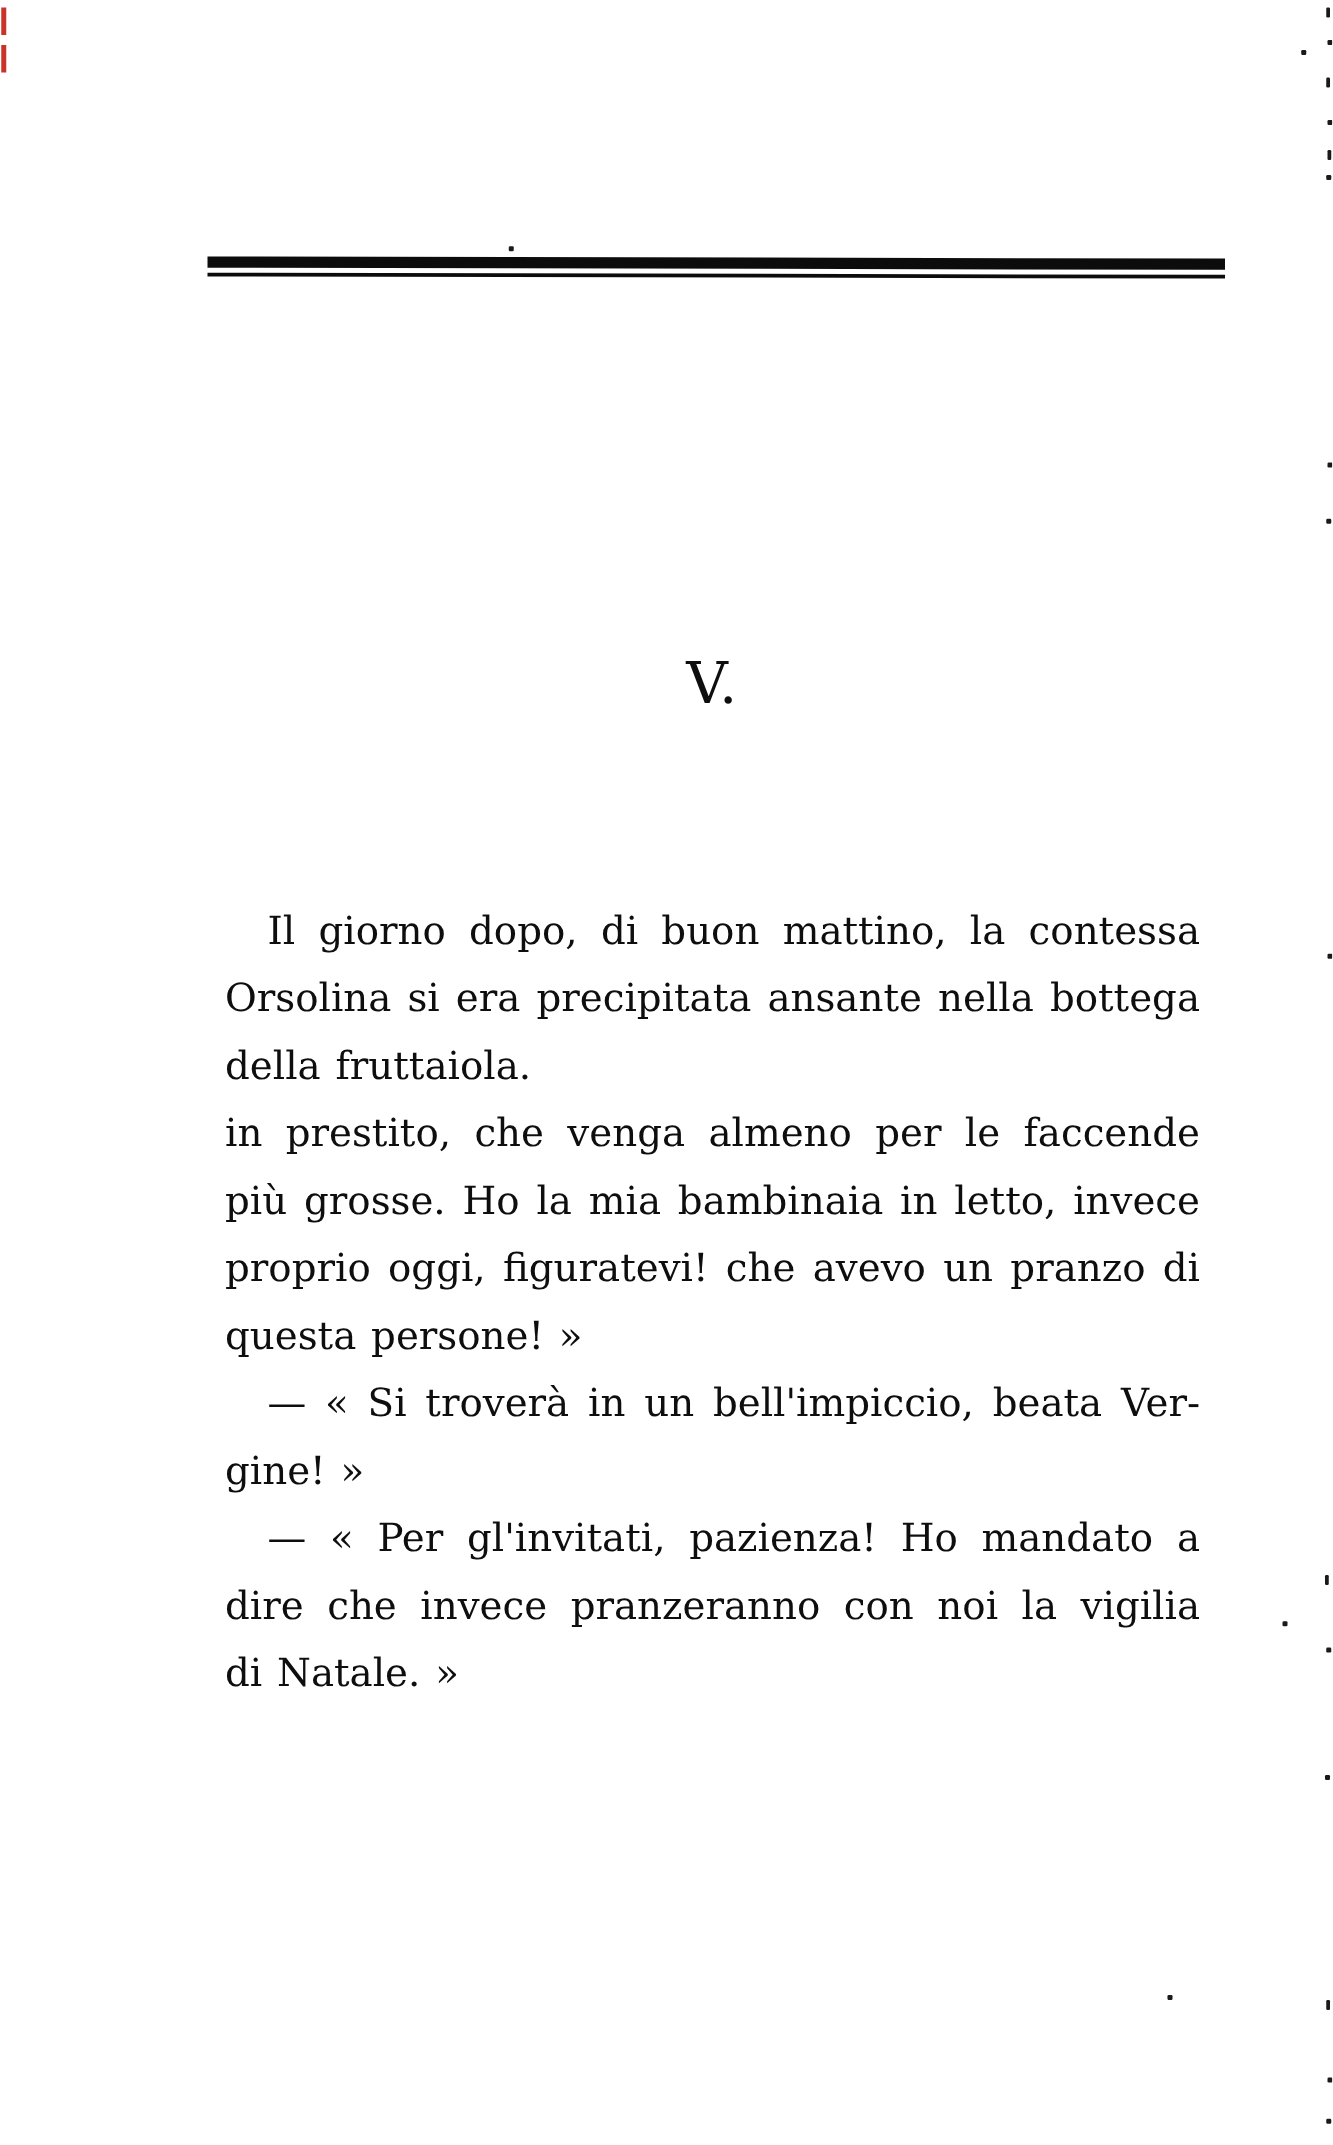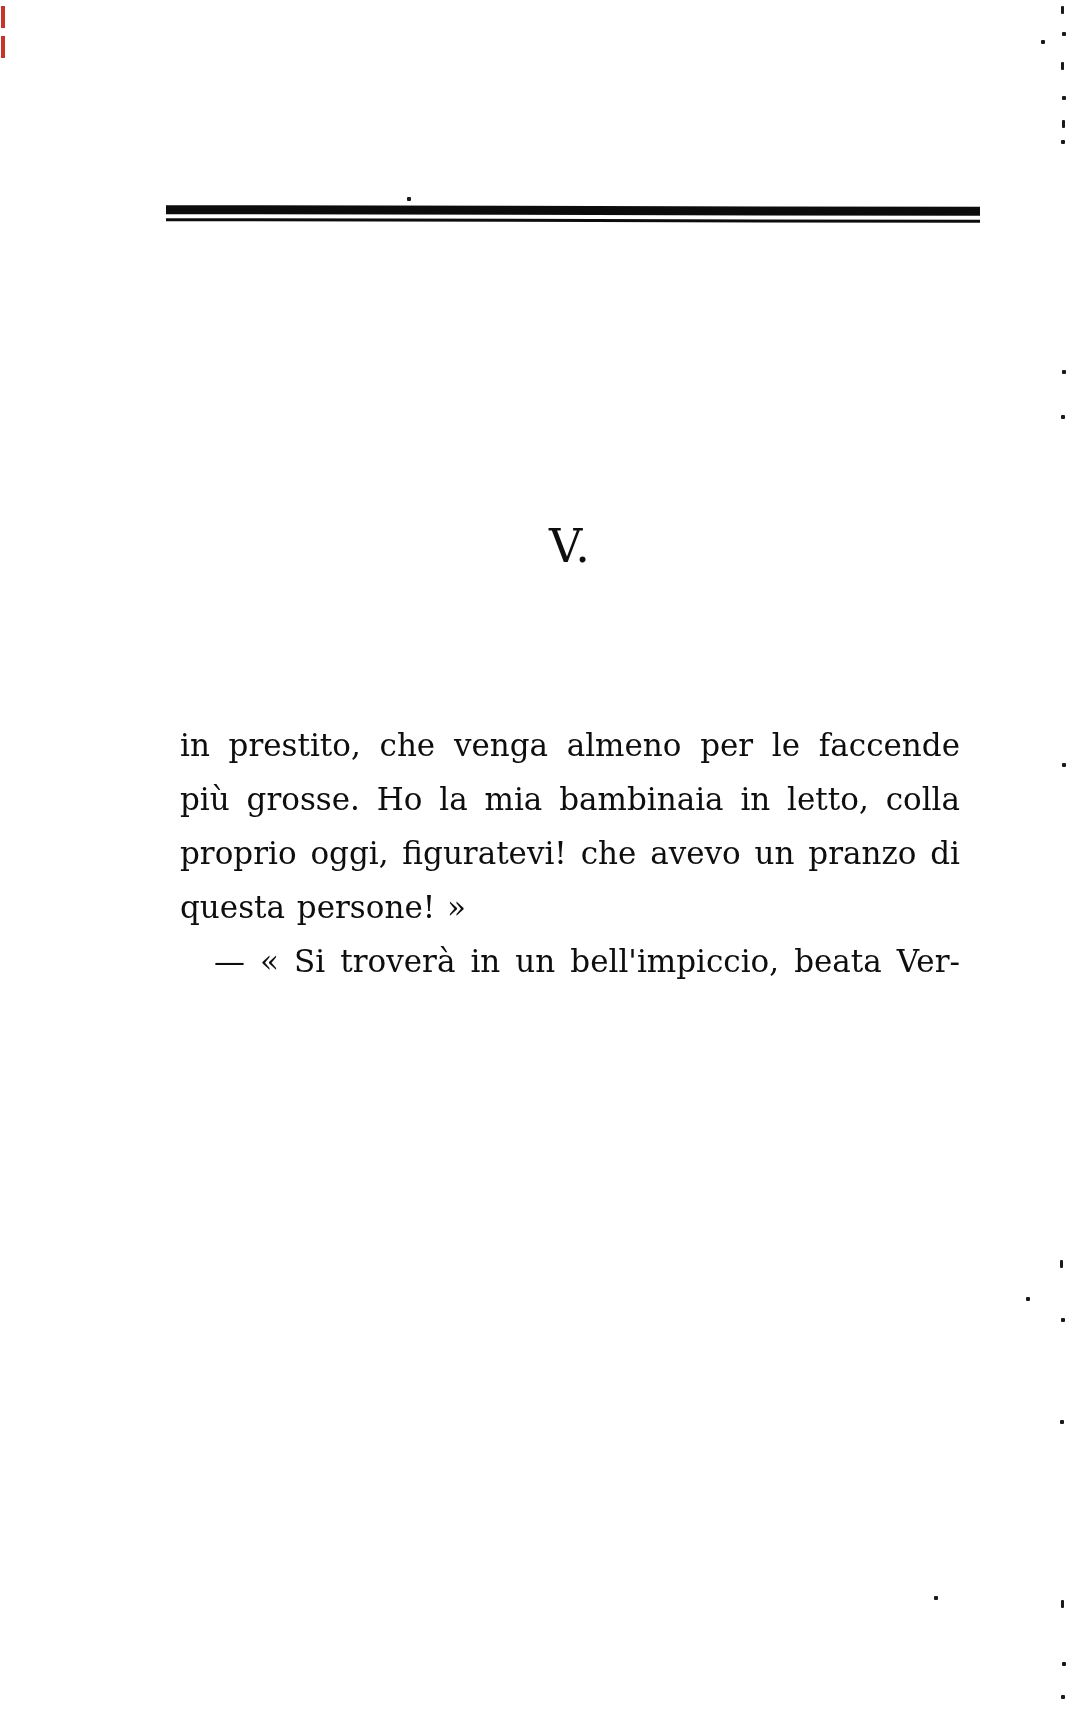--- a/index.html
+++ b/index.html
@@ -84,27 +84,38 @@
 
   <span class="red-mark m1" style="background: rgb(201, 52, 42);"></span>
   <span class="red-mark m2" style="background: rgb(201, 52, 42);"></span>
 
   <div class="double-rule"></div>
 
   <div class="chapter-heading">V.</div>
 
   <div class="text-block">
       <div class="paragraph">
+        <div class="line indent justify">Il giorno dopo, di buon mattino, la contessa</div>
+        <div class="line justify">Orsolina si era precipitata ansante nella bottega</div>
+        <div class="line endline">della fruttaiola.</div>
+      </div>
+      <div class="paragraph">
         <div class="line justify">in prestito, che venga almeno per le faccende</div>
-        <div class="line justify">più grosse. Ho la mia bambinaia in letto, colla</div>
+        <div class="line justify">più grosse. Ho la mia bambinaia in letto, invece</div>
         <div class="line justify">proprio oggi, figuratevi! che avevo un pranzo di</div>
         <div class="line endline">questa persone! »</div>
       </div>
       <div class="paragraph">
         <div class="line indent justify">— « Si troverà in un bell'impiccio, beata Ver-</div>
+        <div class="line endline">gine! »</div>
+      </div>
+      <div class="paragraph">
+        <div class="line indent justify">— « Per gl'invitati, pazienza! Ho mandato a</div>
+        <div class="line justify">dire che invece pranzeranno con noi la vigilia</div>
+        <div class="line endline">di Natale. »</div>
       </div>
     </div>
 
   <span class="speck dash" style="left:1061px; top:6px;"></span>
   <span class="speck" style="left:1062px; top:32px;"></span>
   <span class="speck dash" style="left:1061px; top:62px;"></span>
   <span class="speck" style="left:1041px; top:40px;"></span>
   <span class="speck" style="left:1062px; top:96px;"></span>
   <span class="speck dash" style="left:1062px; top:120px;"></span>
   <span class="speck" style="left:1061px; top:140px;"></span>

